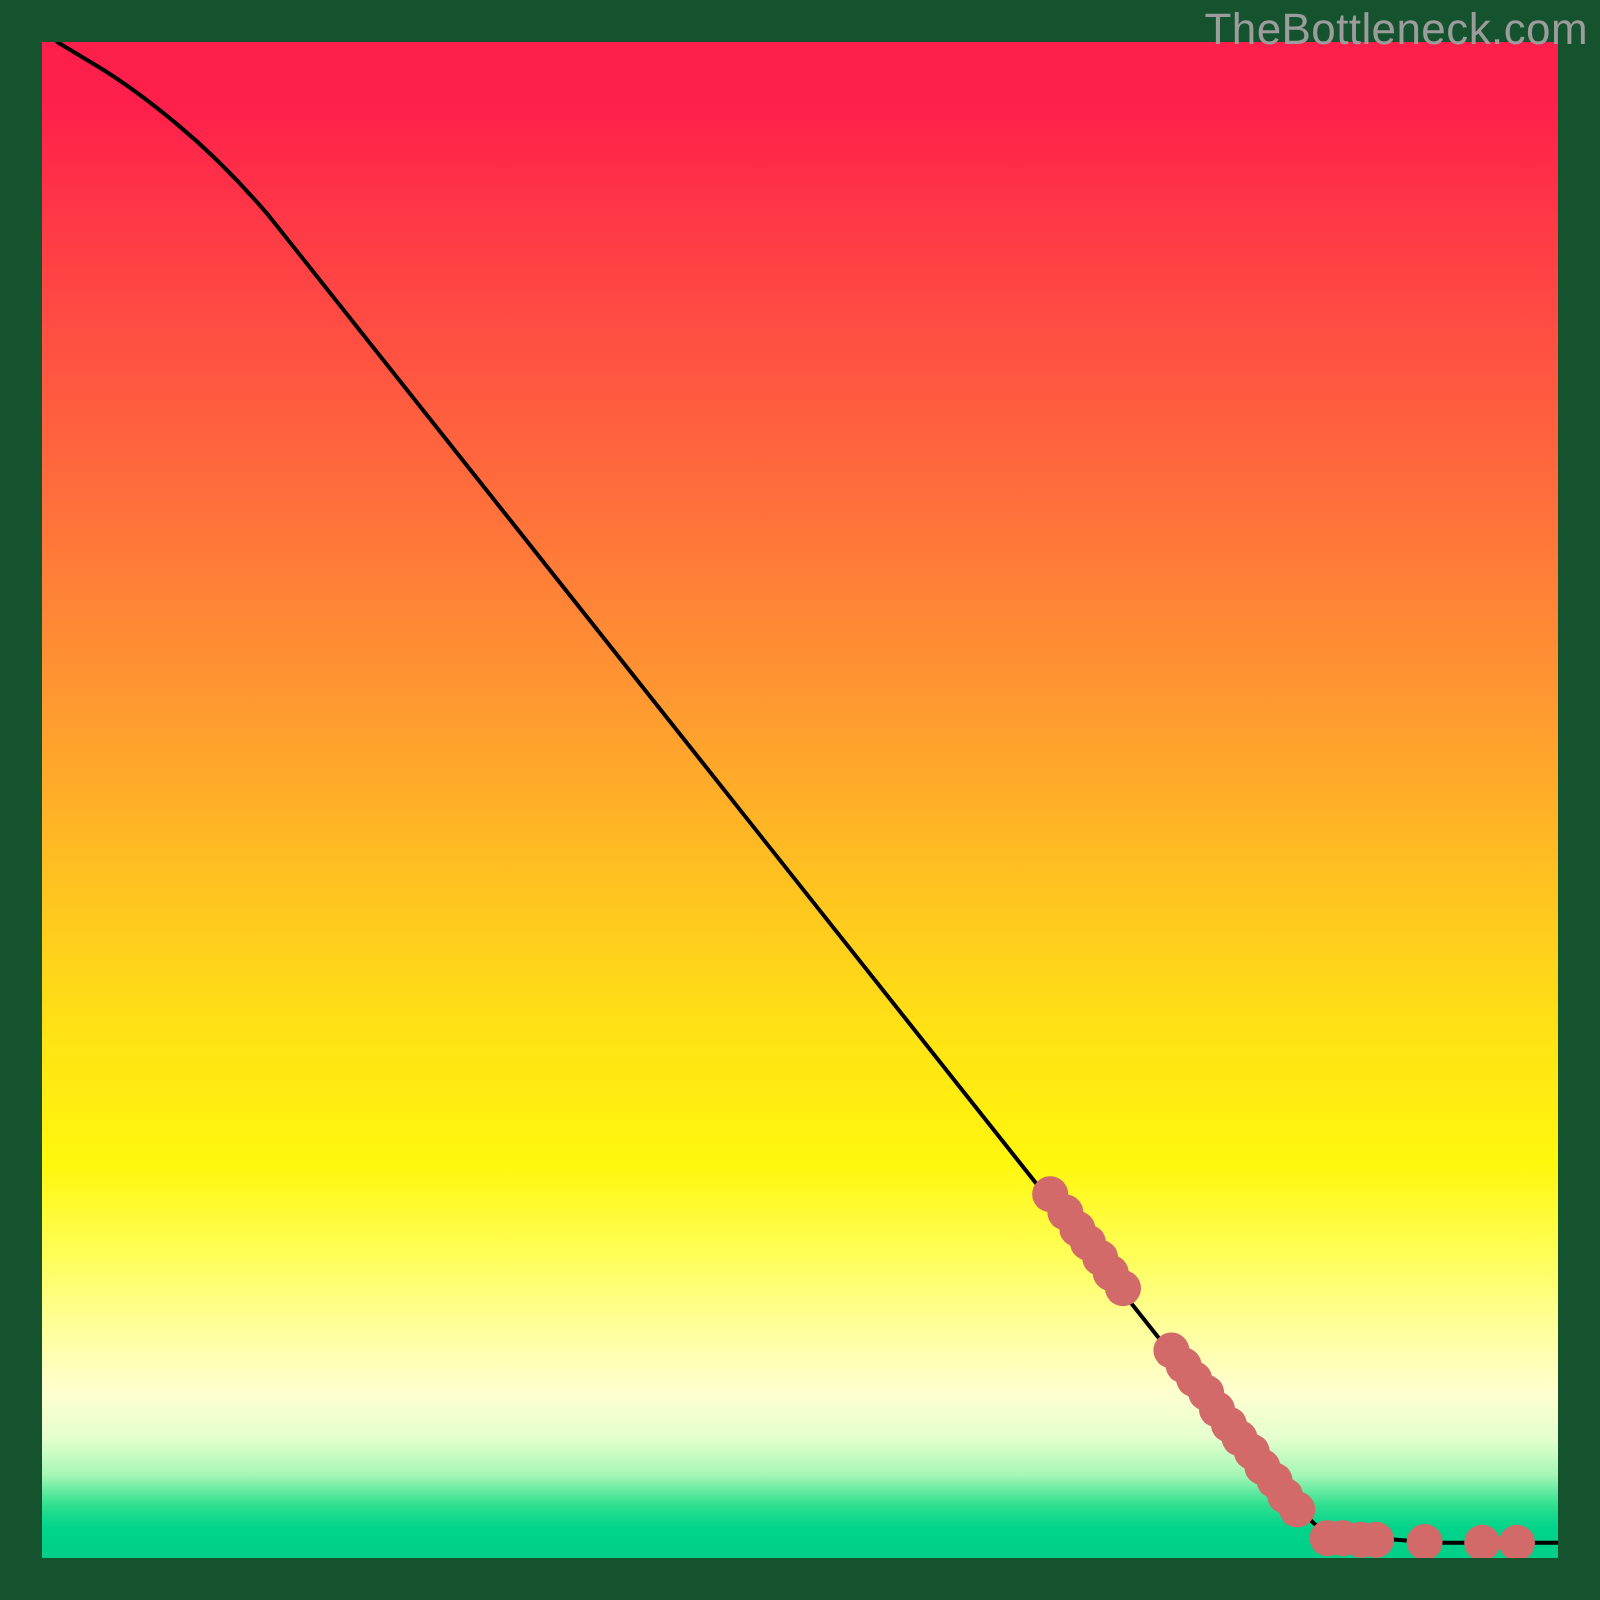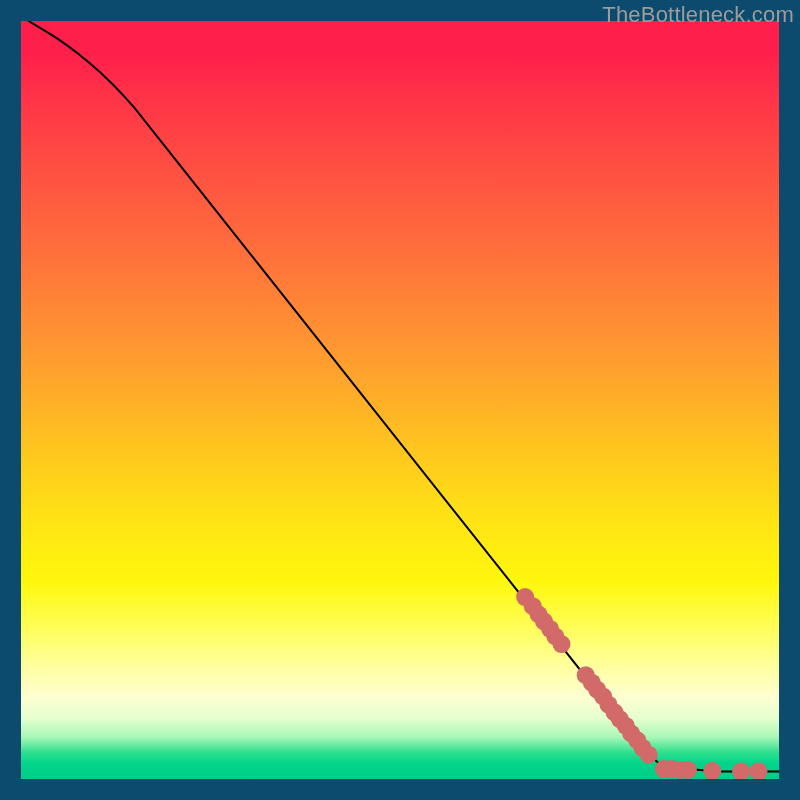--- a/index.html
+++ b/index.html
@@ -8,21 +8,21 @@
     width: 800px;
     height: 800px;
     background: #000;
     font-family: Arial, Helvetica, sans-serif;
     overflow: hidden;
   }
   .frame {
     position: relative;
     width: 800px;
     height: 800px;
-    background: #0c4a6e;
+    background: #14532d;
   }
   .watermark {
     position: absolute;
     top: 2px;
     right: 6px;
     color: #9c9c9c;
     font-size: 22px;
     font-weight: 500;
     letter-spacing: 0.2px;
     z-index: 10;

